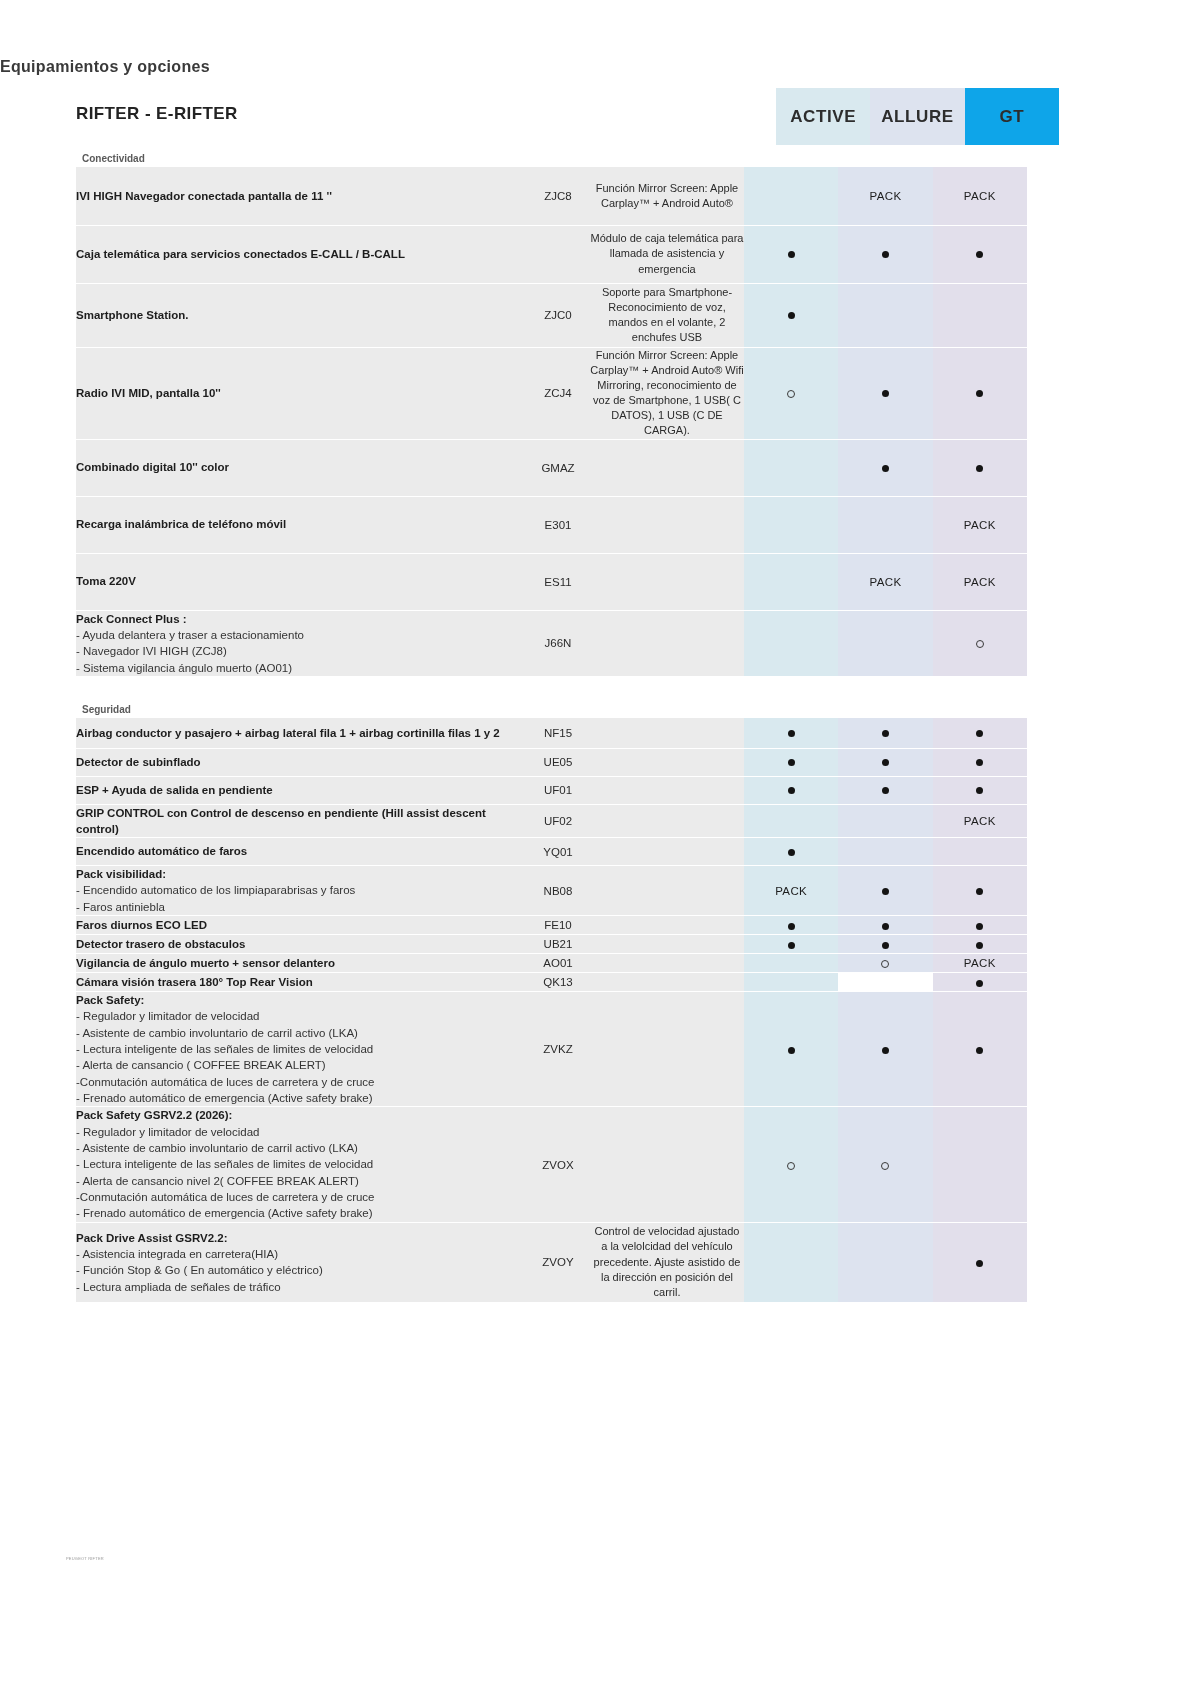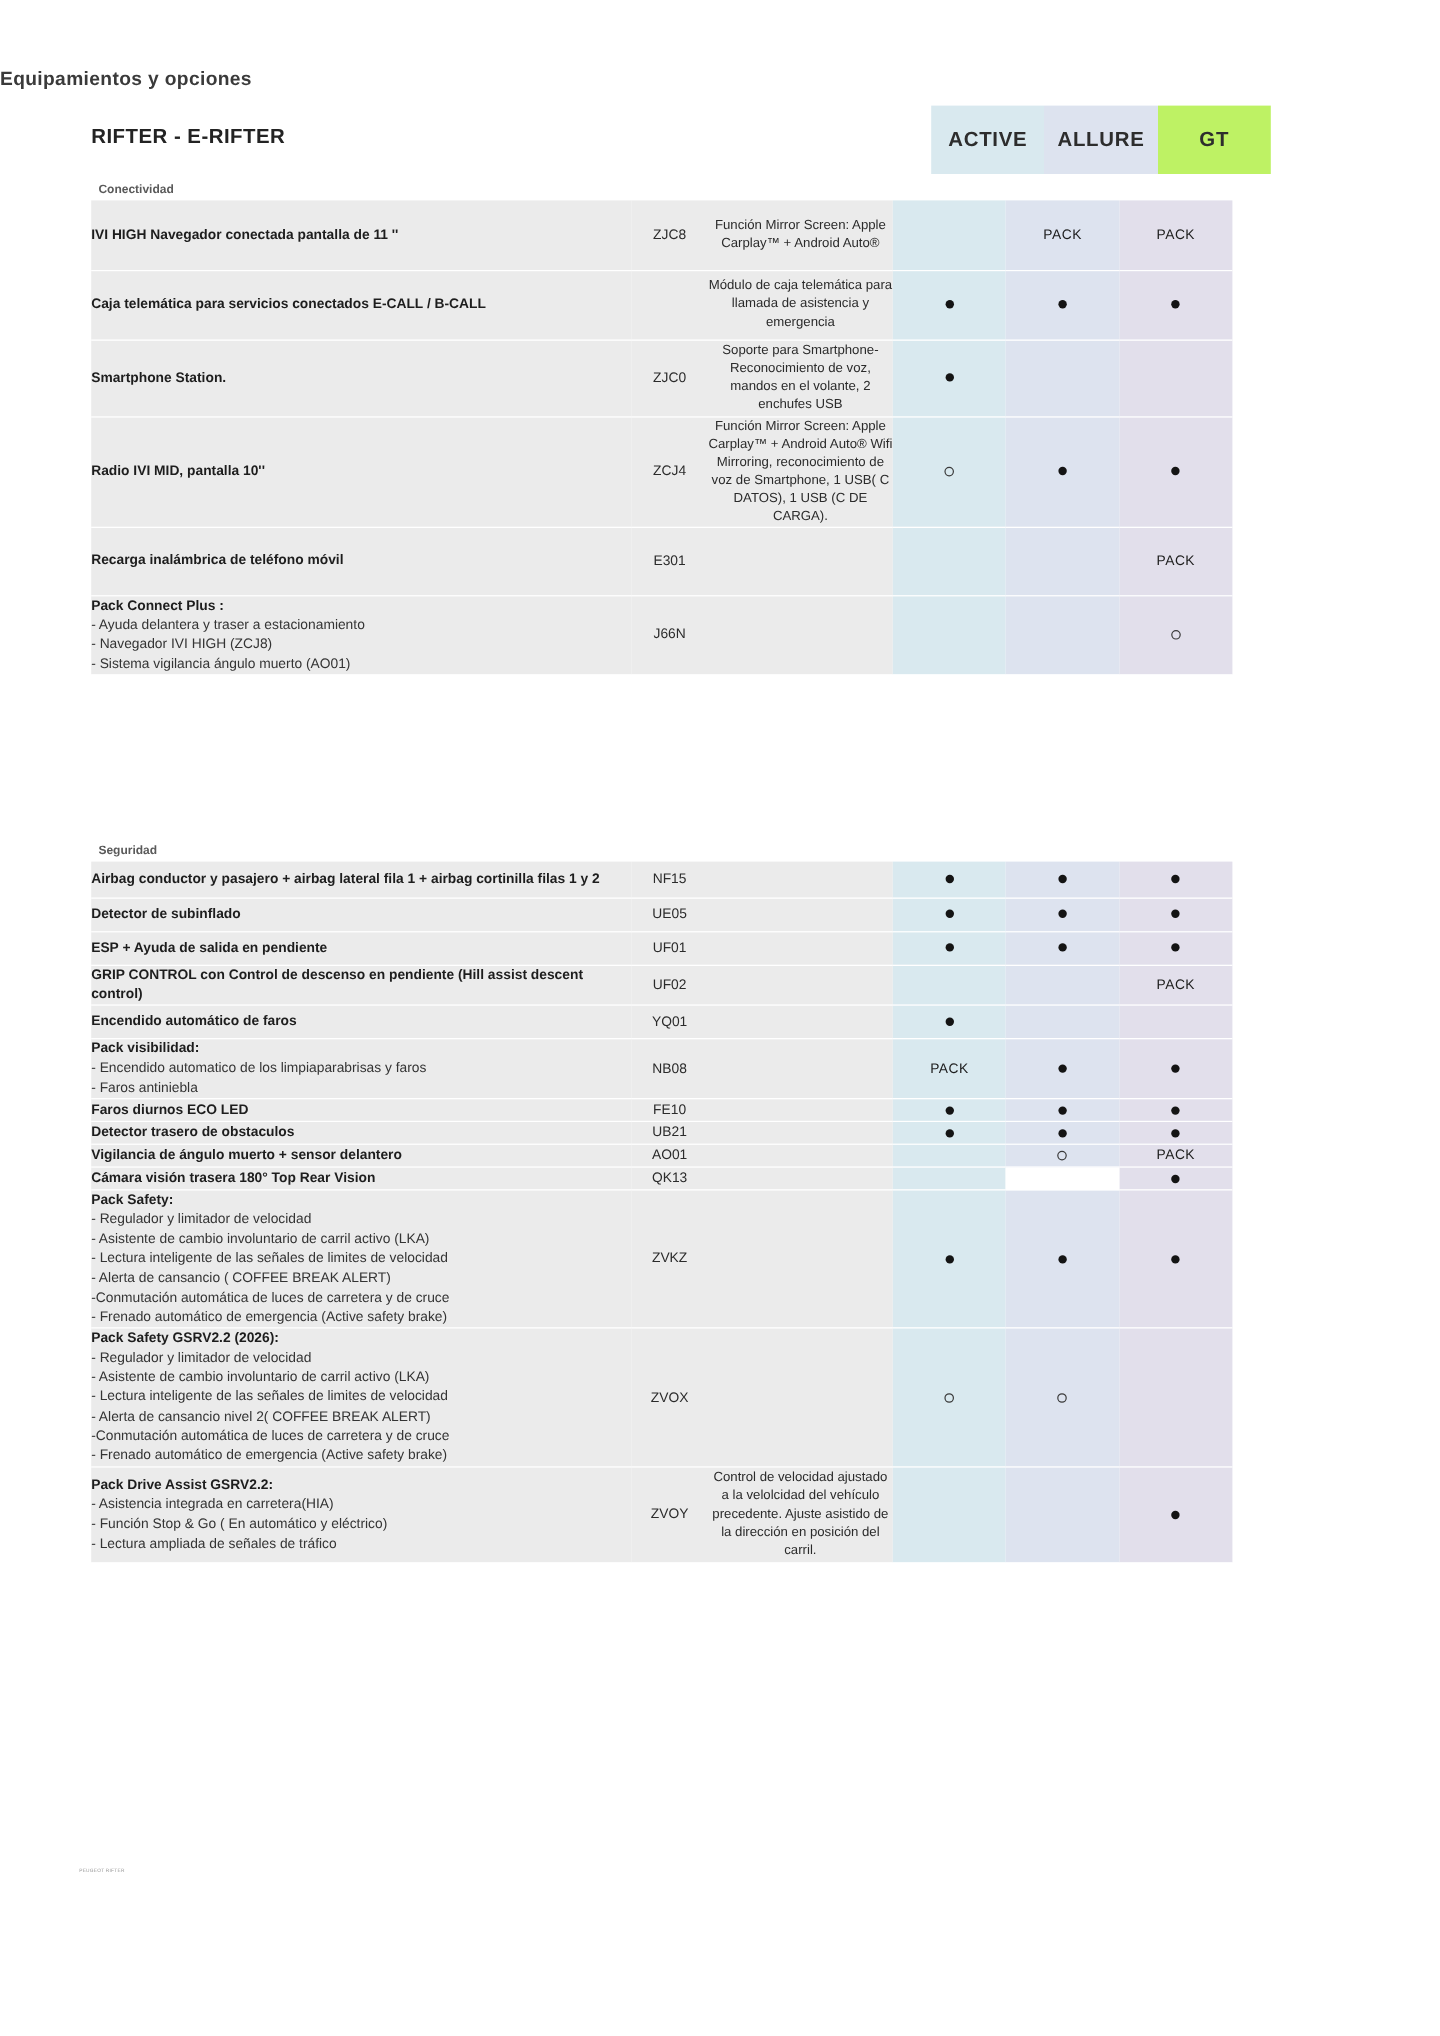--- a/index.html
+++ b/index.html
@@ -45,21 +45,21 @@
     display: flex;
     align-items: center;
     justify-content: center;
     font-size: 17px;
     font-weight: bold;
     letter-spacing: .6px;
     color: #2d2d2d;
   }
   .gh.active  { background: #d9e9ef; }
   .gh.allure  { background: #dde3ef; }
-  .gh.gt      { background: #bef264; }
+  .gh.gt      { background: #0ea5e9; }
 
   
   .model-title {
     position: absolute;
     left: 76px;
     top: 104px;
     font-size: 17px;
     font-weight: bold;
     letter-spacing: .4px;
     color: #232323;
@@ -227,26 +227,46 @@
               <div class="lead">Radio IVI MID, pantalla 10''</div>
             </td>
             <td class="code">ZCJ4</td>
             <td class="desc">Función Mirror Screen: Apple Carplay™ + Android Auto® Wifi Mirroring, reconocimiento de voz de Smartphone,  1 USB( C DATOS), 1 USB (C DE CARGA).</td>
             <td class="mark m-active"><span class="dot-open"></span></td>
             <td class="mark m-allure"><span class="dot-full"></span></td>
             <td class="mark m-gt"><span class="dot-full"></span></td>
           </tr>
           <tr class="row" style="height: 57px;">
             <td class="name">
+              <div class="lead">Combinado digital 10'' color</div>
+            </td>
+            <td class="code">GMAZ</td>
+            <td class="desc"></td>
+            <td class="mark m-active"></td>
+            <td class="mark m-allure"><span class="dot-full"></span></td>
+            <td class="mark m-gt"><span class="dot-full"></span></td>
+          </tr>
+          <tr class="row" style="height: 57px;">
+            <td class="name">
               <div class="lead">Recarga inalámbrica de teléfono móvil</div>
             </td>
             <td class="code">E301</td>
             <td class="desc"></td>
             <td class="mark m-active"></td>
             <td class="mark m-allure"></td>
+            <td class="mark m-gt"><span class="pack-label">PACK</span></td>
+          </tr>
+          <tr class="row" style="height: 57px;">
+            <td class="name">
+              <div class="lead">Toma 220V</div>
+            </td>
+            <td class="code">ES11</td>
+            <td class="desc"></td>
+            <td class="mark m-active"></td>
+            <td class="mark m-allure"><span class="pack-label">PACK</span></td>
             <td class="mark m-gt"><span class="pack-label">PACK</span></td>
           </tr>
           <tr class="row" style="height: 55px;">
             <td class="name">
               <div class="lead">Pack Connect Plus :</div>
               <div class="sub">- Ayuda delantera y traser a estacionamiento</div>
               <div class="sub">- Navegador IVI HIGH (ZCJ8)</div>
               <div class="sub">- Sistema vigilancia ángulo muerto (AO01)</div>
             </td>
             <td class="code">J66N</td>

